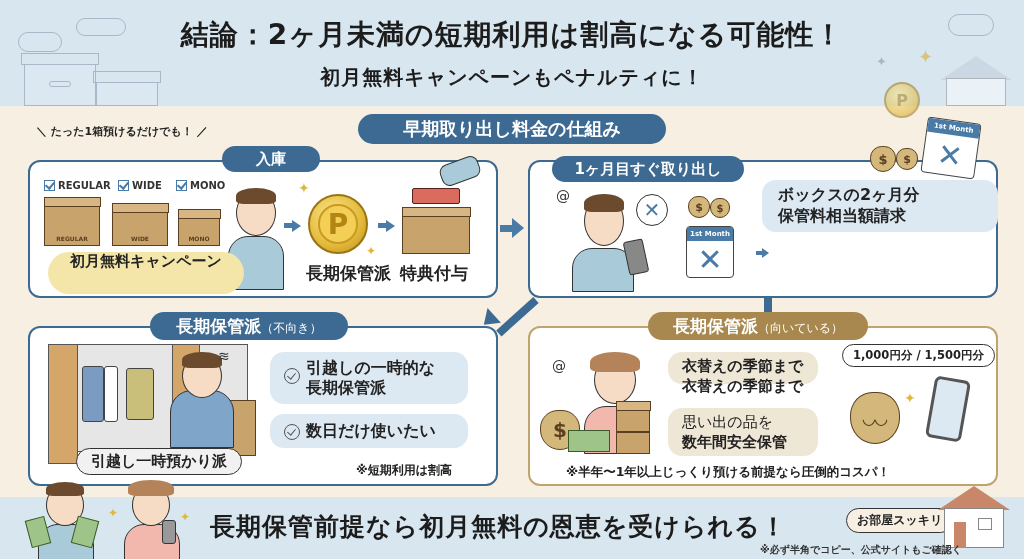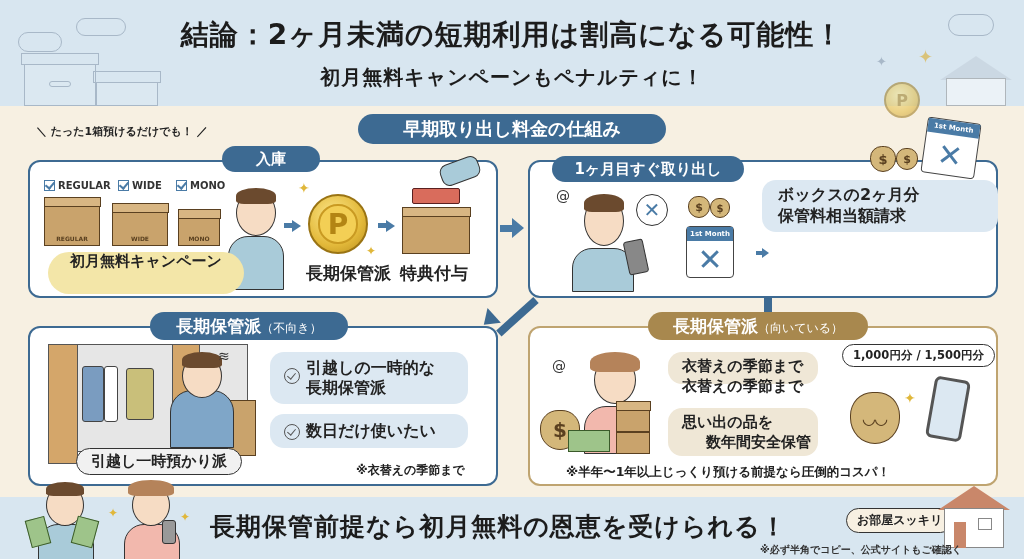--- a/index.html
+++ b/index.html
@@ -278,21 +278,21 @@
     <span class="check-circle" style="margin-top:10px;"></span>
     <div>
       <div style="font-size:16px;font-weight:bold;line-height:20px;">引越しの一時的な</div>
       <div style="font-size:16px;font-weight:bold;line-height:20px;">長期保管派</div>
     </div>
   </div>
 </div>
 <div class="bubble-blue" style="left:270px;top:414px;width:198px;height:34px;padding:7px 0 0 14px;">
   <span class="check-circle"></span><span style="font-size:16px;font-weight:bold;vertical-align:middle;">数日だけ使いたい</span>
 </div>
-<div class="abs" style="left:356px;top:462px;font-size:12px;font-weight:bold;">※衣替えの季節まで</div>
+<div class="abs" style="left:356px;top:462px;font-size:12px;font-weight:bold;">※短期利用は割高</div>
 
 <div class="panel-gold" style="left:528px;top:326px;width:470px;height:160px;"></div>
 <div class="pill-gold" style="left:648px;top:312px;width:220px;height:28px;font-size:17px;line-height:28px;">
   <span>長期保管派</span><span style="font-size:12px;font-weight:normal;">（向いている）</span>
 </div>
 
 <div class="abs" style="left:552px;top:358px;font-size:14px;color:#333;">@</div>
 <div class="abs" style="left:584px;top:406px;width:62px;height:48px;background:#f2b8ad;border:1.5px solid #333;border-radius:22px 22px 0 0;"></div>
 <div class="person-head" style="left:594px;top:356px;width:42px;height:48px;"></div>
 <div class="person-hair" style="left:590px;top:352px;width:50px;height:20px;background:#b5835a;"></div>
@@ -301,22 +301,22 @@
 <div class="cbox" style="left:616px;top:410px;width:34px;height:22px;">
     <div class="top"></div>
   </div>
 <div class="cbox" style="left:616px;top:432px;width:34px;height:22px;"></div>
 
 <div class="bubble-tan" style="left:668px;top:352px;width:150px;height:32px;padding:4px 0 0 14px;">
   <div style="font-size:15px;font-weight:bold;line-height:20px;">衣替えの季節まで</div>
   <div style="font-size:15px;font-weight:bold;line-height:20px;">衣替えの季節まで</div>
 </div>
 <div class="bubble-tan" style="left:668px;top:408px;width:150px;height:48px;padding:4px 0 0 14px;">
-  <div style="font-size:15px;font-weight:bold;line-height:20px;">思い出の品を</div>
-  <div style="font-size:15px;font-weight:bold;line-height:20px;margin-left:24px;">数年間安全保管</div>
+  <div style="font-size:15px;font-weight:normal;line-height:20px;">思い出の品を</div>
+  <div style="font-size:15px;font-weight:bold;line-height:20px;">数年間安全保管</div>
 </div>
 
 <div class="tag-outline" style="left:842px;top:344px;font-size:11.5px;background:#fff;">1,000円分 / 1,500円分</div>
 <div class="moneybag" style="left:850px;top:392px;width:50px;height:52px;font-size:16px;">◡◡</div>
 <div class="abs" style="left:904px;top:390px;color:#e0b73a;font-size:14px;">✦</div>
 <div class="abs" style="left:930px;top:378px;width:36px;height:62px;background:#dce8f2;border:3px solid #555;border-radius:6px;transform:rotate(10deg);"></div>
 <div class="abs" style="left:566px;top:464px;font-size:12.5px;font-weight:bold;white-space:nowrap;">※半年〜1年以上じっくり預ける前提なら圧倒的コスパ！</div>
 
 <div class="footer-band"></div>
 

